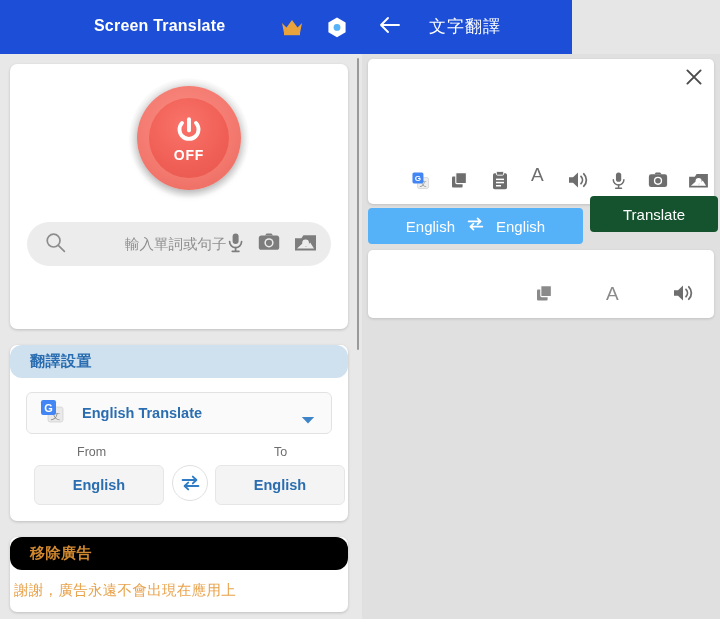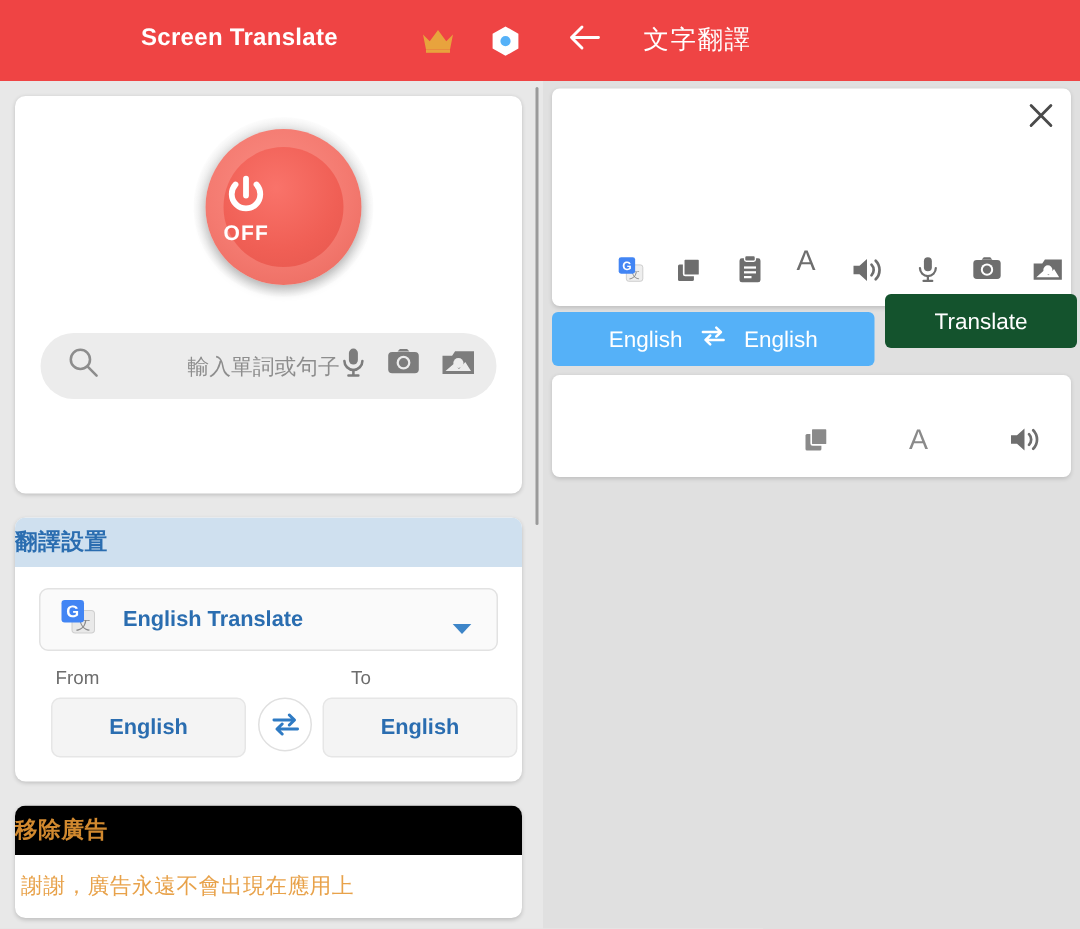--- a/index.html
+++ b/index.html
@@ -8,22 +8,22 @@
     font-family: "Liberation Sans", "DejaVu Sans", sans-serif;
     background: #e6e6e6;
     overflow: hidden;
   }
 
   #app { position: relative; width: 720px; height: 619px; }
 
   
   .header {
     position: absolute; left: 0; top: 0;
-    width: 720px; height: 54px;
-    background: #ef4444;
+    width: 572px; height: 54px;
+    background: #1d4ed8;
     display: flex; align-items: center;
   }
   .hdr-left {
     width: 362px; height: 54px;
     display: flex; align-items: center;
     position: relative;
   }
   .app-title {
     position: absolute; left: 94px; top: 17px;
     color: #ffffff; font-size: 16px; font-weight: bold;
@@ -56,20 +56,22 @@
     position: absolute; left: 10px; width: 338px;
     background: #ffffff;
     border-radius: 7px;
     box-shadow: 0 1px 3px rgba(0,0,0,.18);
     overflow: hidden;
   }
   .card-header {
     height: 33px;
     background: #cfe0ef;
     display: flex; align-items: center;
+    padding-left: 20px;
+    border-radius: 12px;
   }
   .card-header.blue  { background: #cfe0ef; }
   .card-header.orange{ background: #000000; }
   .card-header-title { font-size: 15px; font-weight: bold; color: #2a6db0; letter-spacing: .5px; }
   .card-header-title.orange { color: #d1892f; }
 
   
   #card-power { top: 10px; height: 265px; }
   .power-wrap {
     position: absolute; left: 119px; top: 14px;
@@ -83,21 +85,21 @@
   .power-outer {
     position: absolute; left: 8px; top: 8px; width: 104px; height: 104px;
     border-radius: 50%;
     background: radial-gradient(circle at 46% 38%, #fa8d84 0%, #f47a70 55%, #e9675c 100%);
     box-shadow: 0 3px 8px rgba(0,0,0,.25);
   }
   .power-inner {
     position: absolute; left: 20px; top: 20px; width: 80px; height: 80px;
     border-radius: 50%;
     background: radial-gradient(circle at 44% 34%, #f9736a 0%, #f05f55 60%, #e5574d 100%);
-    display: flex; flex-direction: column; align-items: flex-start; justify-content: center;
+    display: flex; flex-direction: column; align-items: center; justify-content: center;
   }
   .power-glyph { width: 30px; height: 30px; margin-top: 2px; }
   .power-label {
     color: #ffffff; font-size: 14px; font-weight: bold;
     letter-spacing: .8px; margin-top: 1px;
   }
 
   .searchbar {
     position: absolute; left: 17px; top: 158px;
     width: 304px; height: 44px;
@@ -120,21 +122,21 @@
     border: 1px solid #e2e2e2; border-radius: 6px;
     display: flex; align-items: center;
   }
   .gt-logo { margin-left: 12px; }
   .engine-name {
     margin-left: 17px; font-size: 14.5px; font-weight: bold; color: #2a6db0;
   }
   .caret { position: absolute; right: 16px; top: 18px; }
 
   .fromto-label {
-    position: absolute; font-size: 12.5px; color: #6d6d6d;
+    position: absolute; font-size: 12.5px; color: #6d6d6d; margin-left: 40px;
   }
   #label-from { left: 27px; top: 100px; }
   #label-to   { left: 224px; top: 100px; }
 
   .lang-btn {
     position: absolute; height: 40px;
     background: #f4f4f4; border: 1px solid #e6e6e6; border-radius: 6px;
     display: flex; align-items: center; justify-content: center;
     font-size: 14.5px; font-weight: bold; color: #2a6db0;
   }

